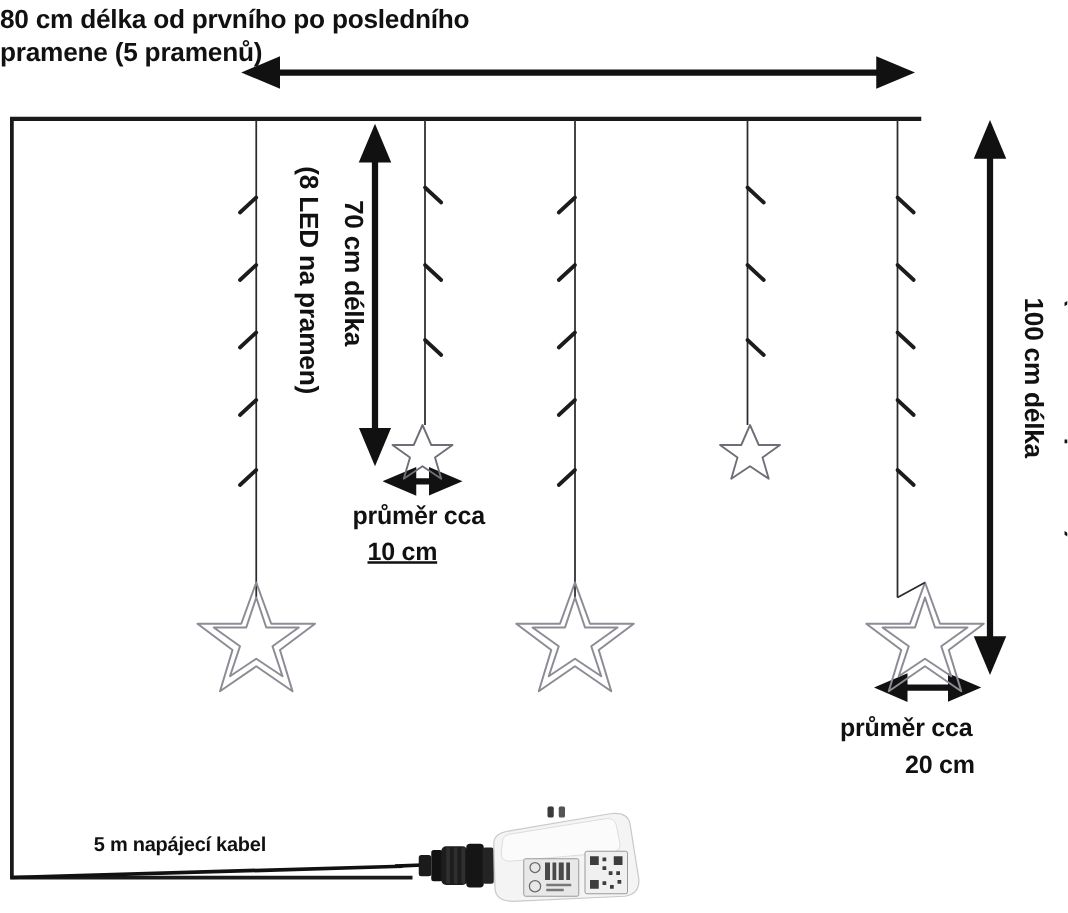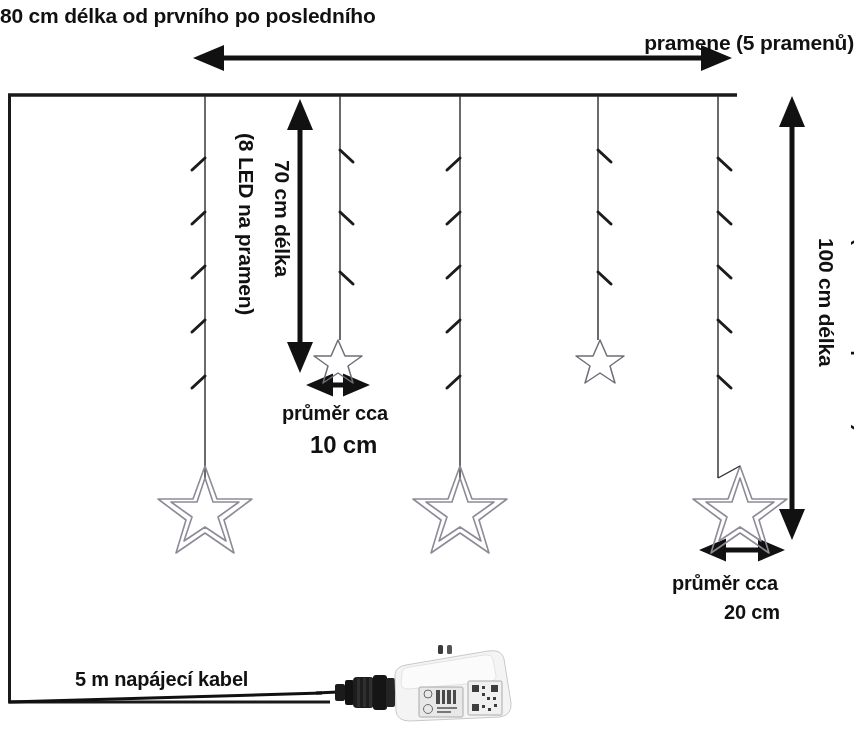--- a/index.html
+++ b/index.html
@@ -36,21 +36,21 @@
     left: 0;
     top: 4px;
     width: 854px;
     text-align: left;
     font-size: 21px;
   }
   #title-line2 {
     left: 0;
     top: 31px;
     width: 854px;
-    text-align: right;
+    text-align: left;
     font-size: 21px;
   }
   .vlabel {
     transform-origin: 0 0;
     transform: rotate(90deg);
     font-size: 21px;
   }
   #label-70-main {
     left: 294px;
     top: 160px;
@@ -66,39 +66,40 @@
   #label-100-sub {
     left: 874px;
     top: 238px;
   }
   #label-10-main {
     left: 282px;
     top: 402px;
     font-size: 20px;
   }
   #label-10-sub {
-    left: 310px;
+    left: 294px;
     top: 431px;
-    font-size: 24px;
+    font-size: 20px;
+    text-decoration: underline;
   }
   #label-20-main {
     left: 672px;
     top: 572px;
     font-size: 20px;
   }
   #label-20-sub {
     left: 700px;
     top: 601px;
     font-size: 20px;
     margin-left: 24px;
   }
   #label-cable {
     left: 75px;
     top: 668px;
-    font-size: 20px;
+    font-size: 16px;
   }
   #adapter {
     position: absolute;
     left: 316px;
     top: 645px;
     width: 202px;
     height: 82px;
   }
 </style>
 </head>

